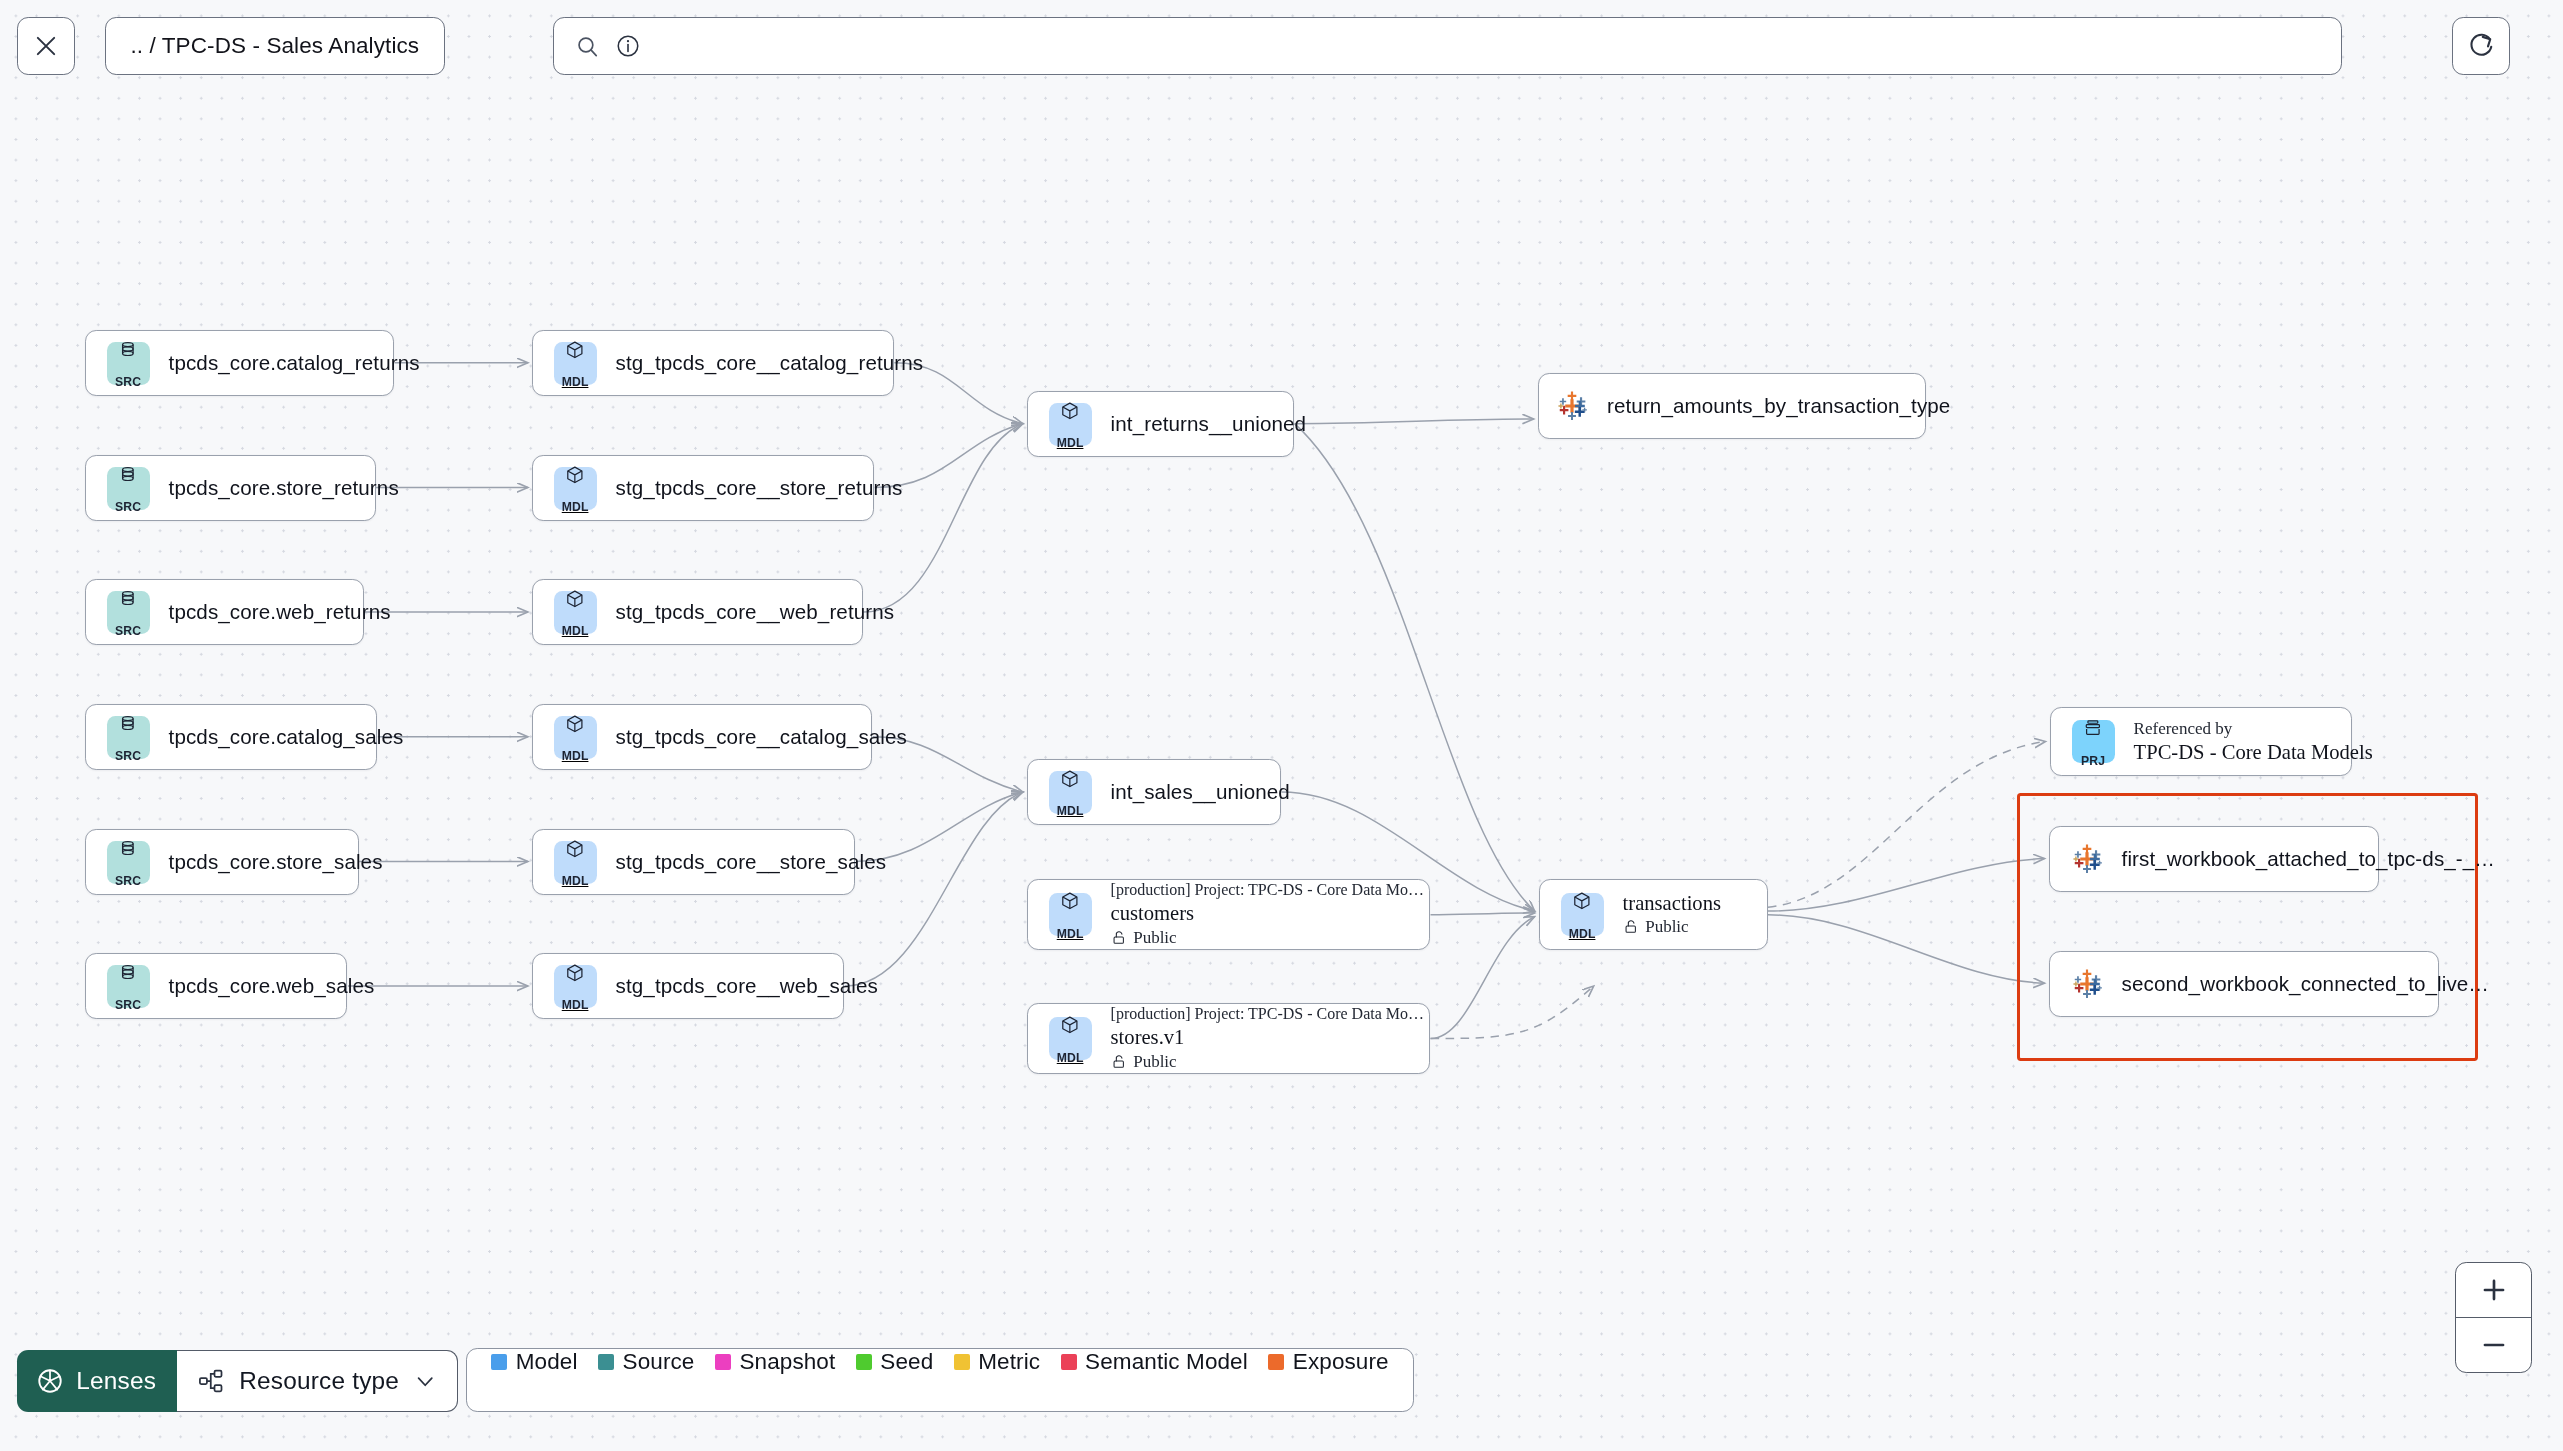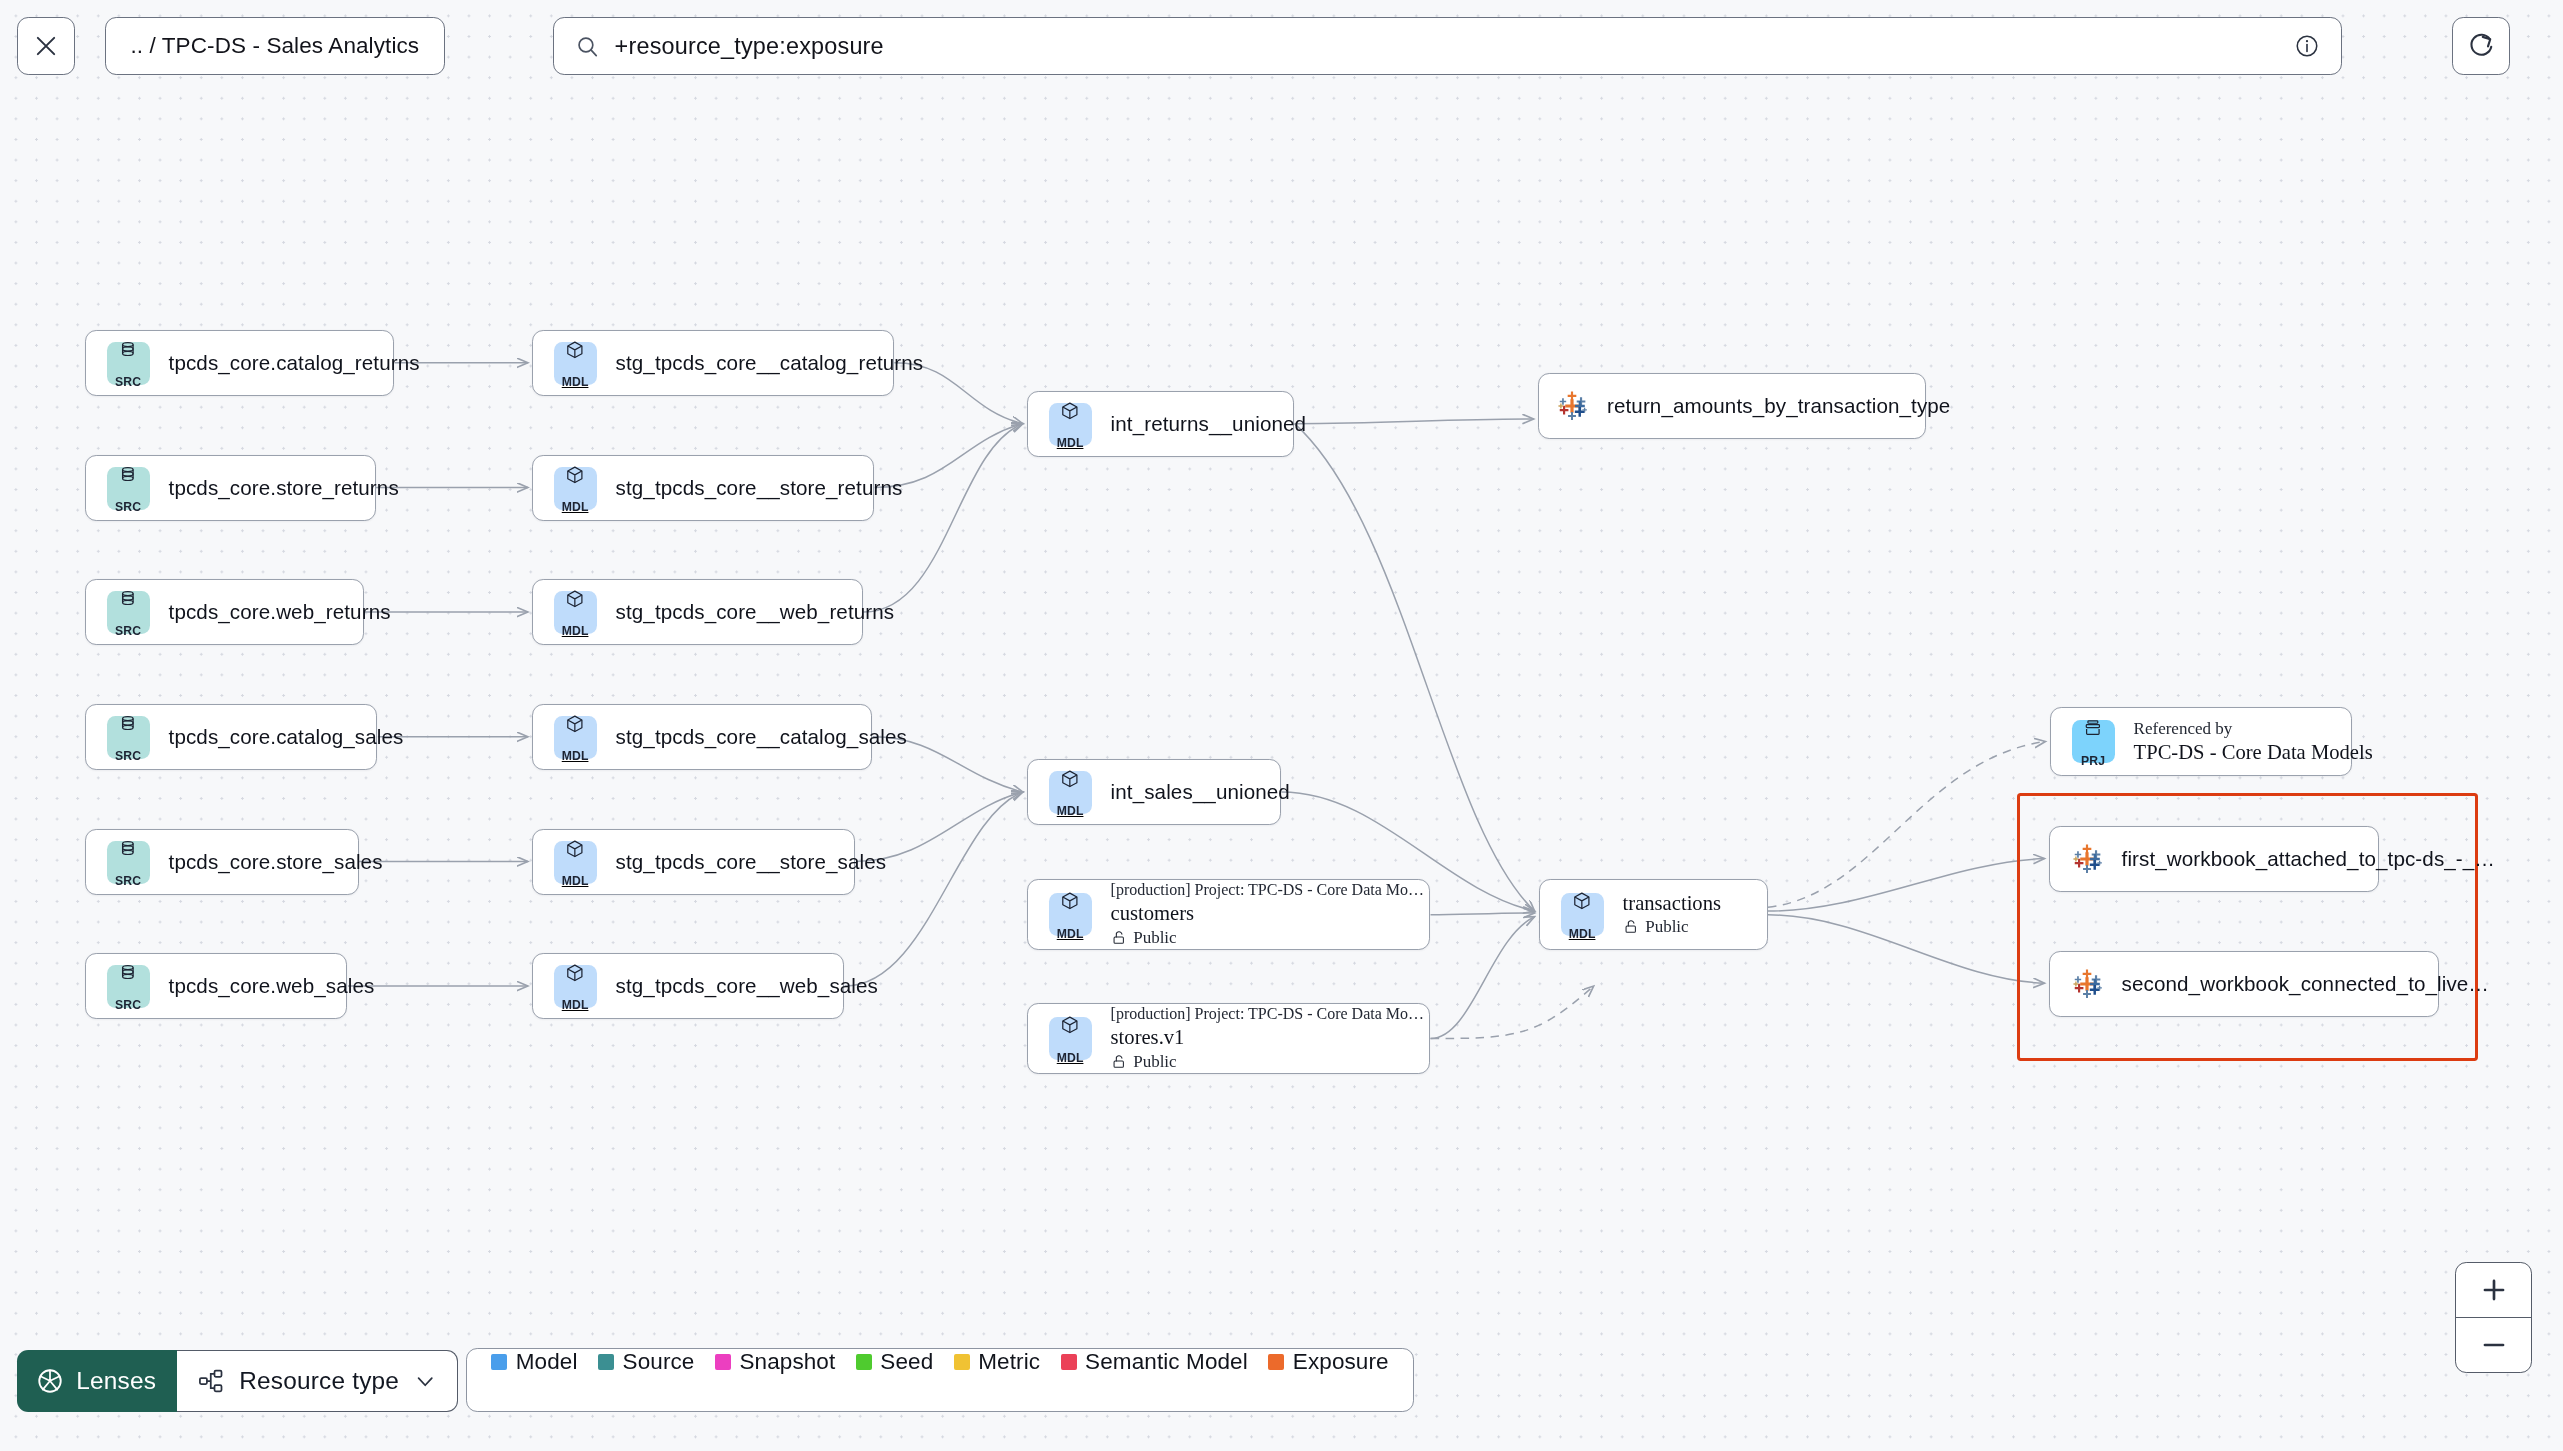--- a/index.html
+++ b/index.html
@@ -211,21 +211,20 @@
       <span>.. / TPC-DS - Sales Analytics</span>
     </div>
 
     <div id="search-box">
       <span class="q-icon">
         <svg width="25" height="25" viewBox="0 0 24 24">
           <circle cx="10.5" cy="10.5" r="6.6" fill="none" stroke="#4b5362" stroke-width="1.6"></circle>
           <path d="M15.3 15.3 L20.4 20.8" stroke="#4b5362" stroke-width="1.6" stroke-linecap="round"></path>
         </svg>
       </span>
-      <input id="search-text" type="text" value="+resource_type:exposure" placeholder="Search" style="">
       <span id="info-icon">
         <svg width="26" height="26" viewBox="0 0 24 24">
           <circle cx="12" cy="12" r="9" fill="none" stroke="#2b3240" stroke-width="1.4"></circle>
           <circle cx="12" cy="7.6" r="1.05" fill="#2b3240"></circle>
           <path d="M12 10.6 L12 17" stroke="#2b3240" stroke-width="1.5" stroke-linecap="round"></path>
         </svg>
       </span>
     </div>
 
     <div class="tb-btn" id="refresh-btn">

